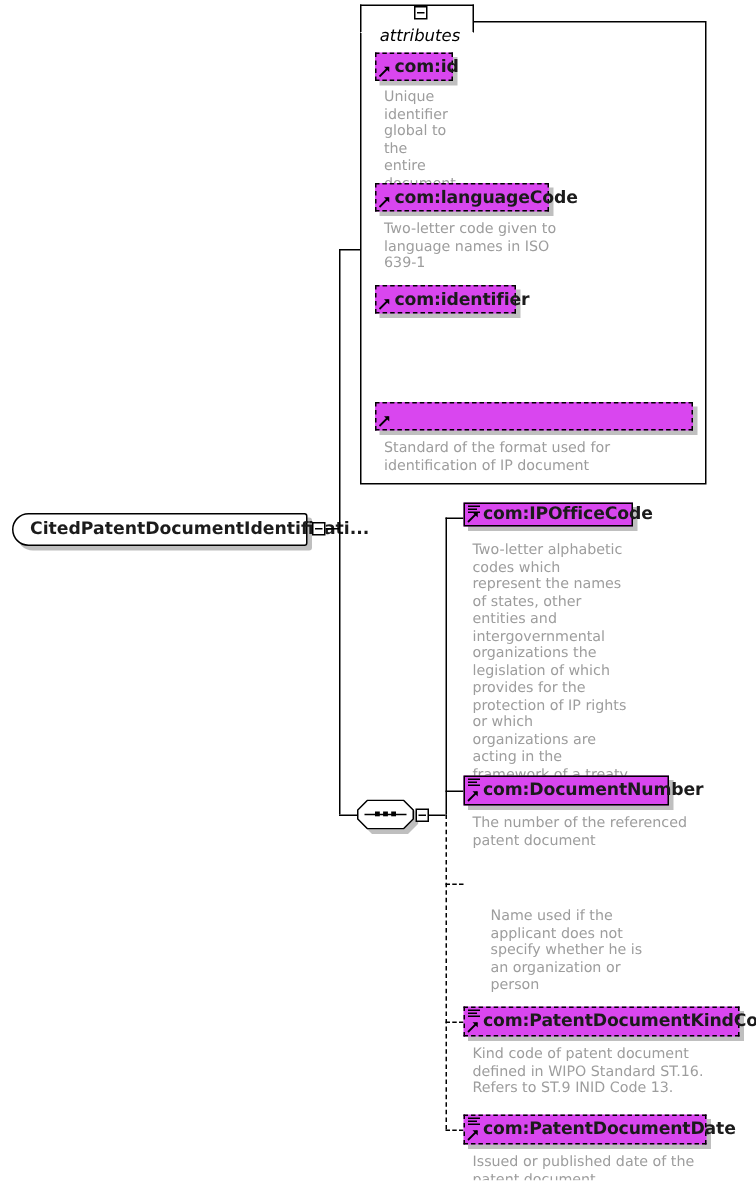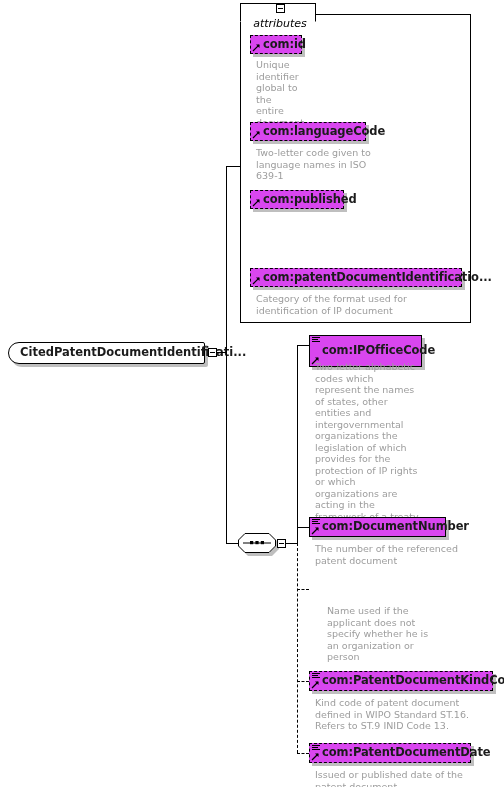--- a/index.html
+++ b/index.html
@@ -208,31 +208,30 @@
     </svg>
     <span class="node-label">com:languageCode</span>
   </div>
   <div class="doc" style="left:256px; top:147px; width:116px;">Two-letter code given to language names in ISO 639-1</div>
 
   <div class="node optional" style="left:250px; top:190px; width:94px; height:19px;">
     <svg class="glyph-arrow" width="9" height="9" viewBox="0 0 9 9">
       <path d="M1 8 L7 2" stroke="#000" stroke-width="1.2" fill="none"></path>
       <path d="M7.5 1.5 L7.5 5 L4 1.5 Z" fill="#000"></path>
     </svg>
-    <span class="node-label">com:published</span>
+    <span class="node-label">com:identifier</span>
   </div>
 
   <div class="node optional" style="left:250px; top:268px; width:212px; height:19px;">
     <svg class="glyph-arrow" width="9" height="9" viewBox="0 0 9 9">
       <path d="M1 8 L7 2" stroke="#000" stroke-width="1.2" fill="none"></path>
       <path d="M7.5 1.5 L7.5 5 L4 1.5 Z" fill="#000"></path>
     </svg>
-    <span class="node-label">com:patentDocumentIdentificatio...</span>
-  </div>
-  <div class="doc" style="left:256px; top:293px; width:206px;">Category of the format used for identification of IP document</div>
+  </div>
+  <div class="doc" style="left:256px; top:293px; width:206px;">Standard of the format used for identification of IP document</div>
 
   <div class="root-node" style="left:8px; top:342px; width:197px; height:22px;">
     <span class="root-label">CitedPatentDocumentIdentificati...</span>
   </div>
   <span class="expander expander-abs" style="left:208px; top:348px;"></span>
 
   <div class="line-h" style="left:217px; top:352px; width:9px;"></div>
 
   <div class="line-v" style="left:226px; top:166px; height:377px;"></div>
 
@@ -253,21 +252,21 @@
   </div>
   <span class="expander expander-abs" style="left:277px; top:539px;"></span>
 
   <div class="line-h" style="left:286px; top:543px; width:11px;"></div>
 
   <div class="line-v" style="left:297px; top:345px; height:198px;"></div>
 
   <div class="line-v dash" style="left:297px; top:543px; height:210px;"></div>
 
   <div class="line-h" style="left:297px; top:345px; width:12px;"></div>
-  <div class="node" style="left:309px; top:335px; width:113px; height:32px;">
+  <div class="node" style="left:309px; top:335px; width:113px; height:16px;">
     <span class="glyph-lines">
         <i></i>
         <i></i>
         <i></i>
       </span>
     <svg class="glyph-arrow" width="9" height="9" viewBox="0 0 9 9">
       <path d="M1 8 L7 2" stroke="#000" stroke-width="1.2" fill="none"></path>
       <path d="M7.5 1.5 L7.5 5 L4 1.5 Z" fill="#000"></path>
     </svg>
     <span class="node-label">com:IPOfficeCode</span>

